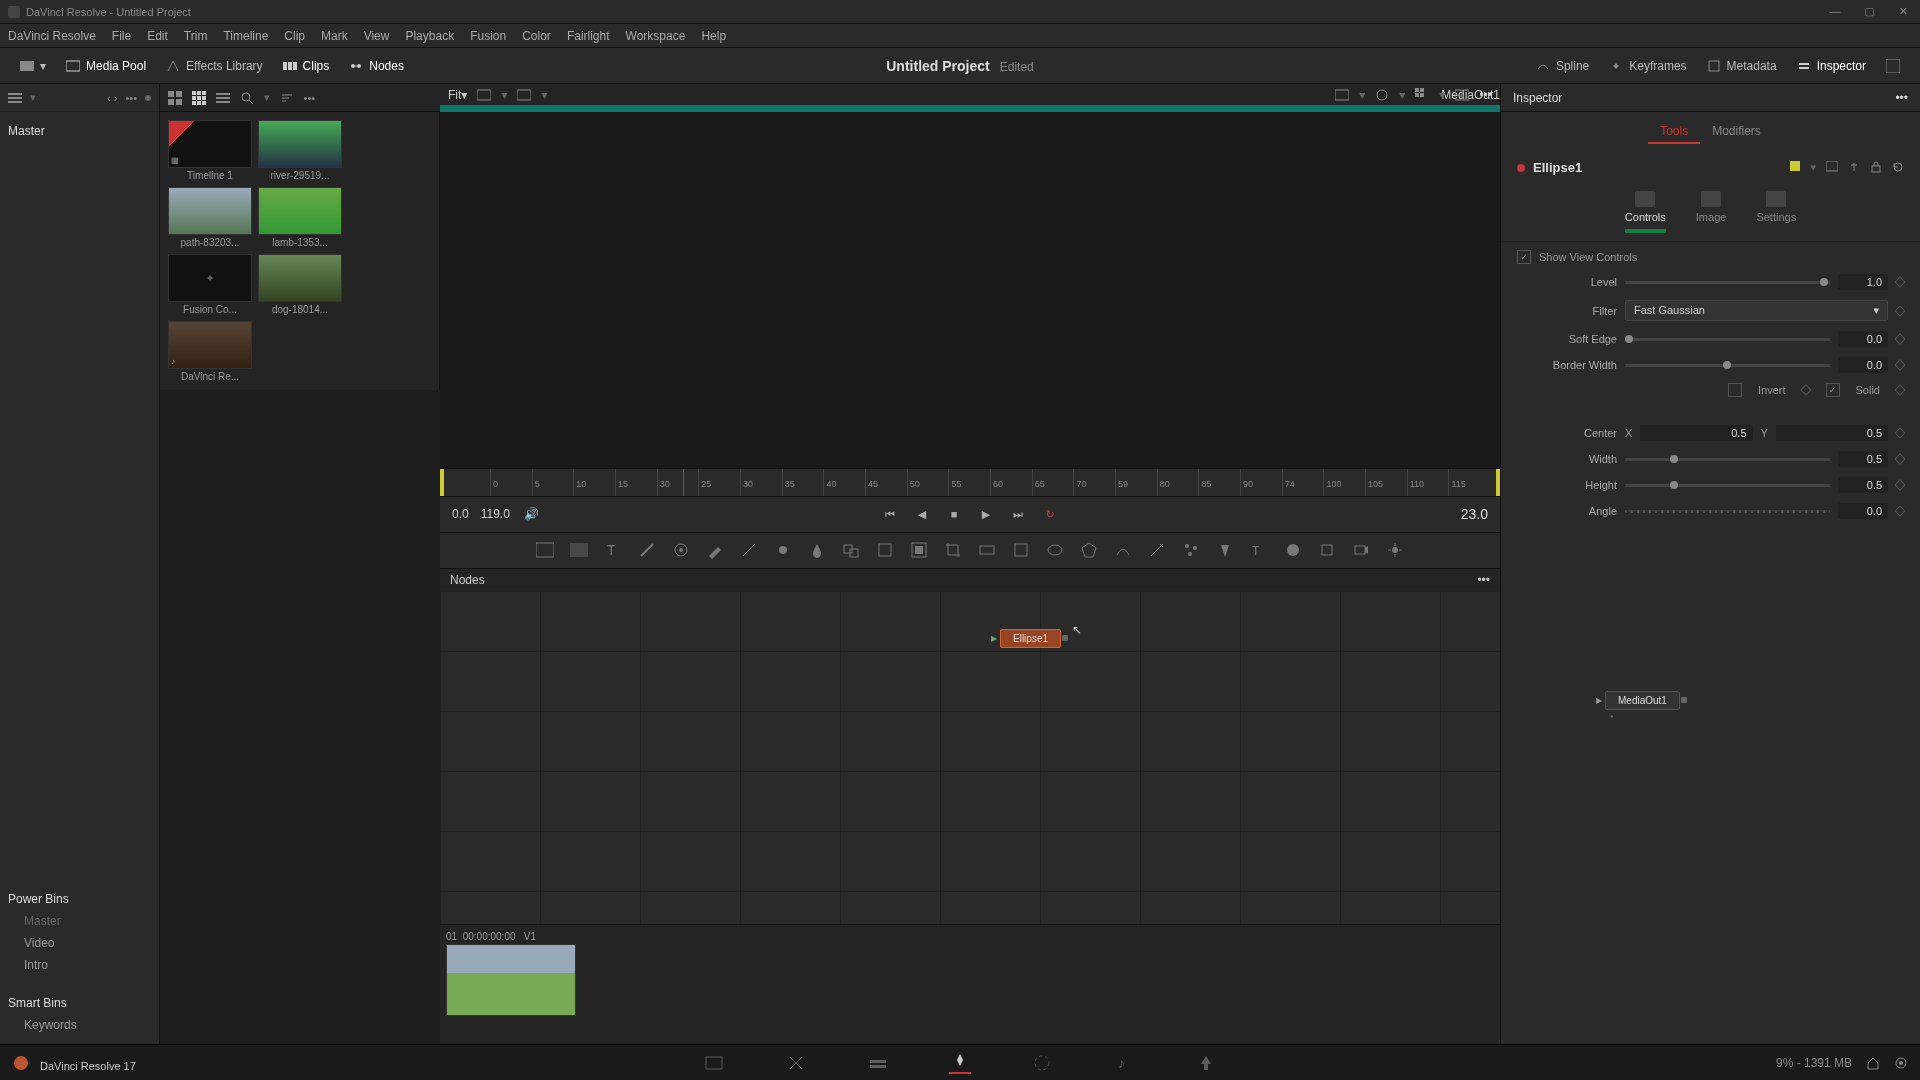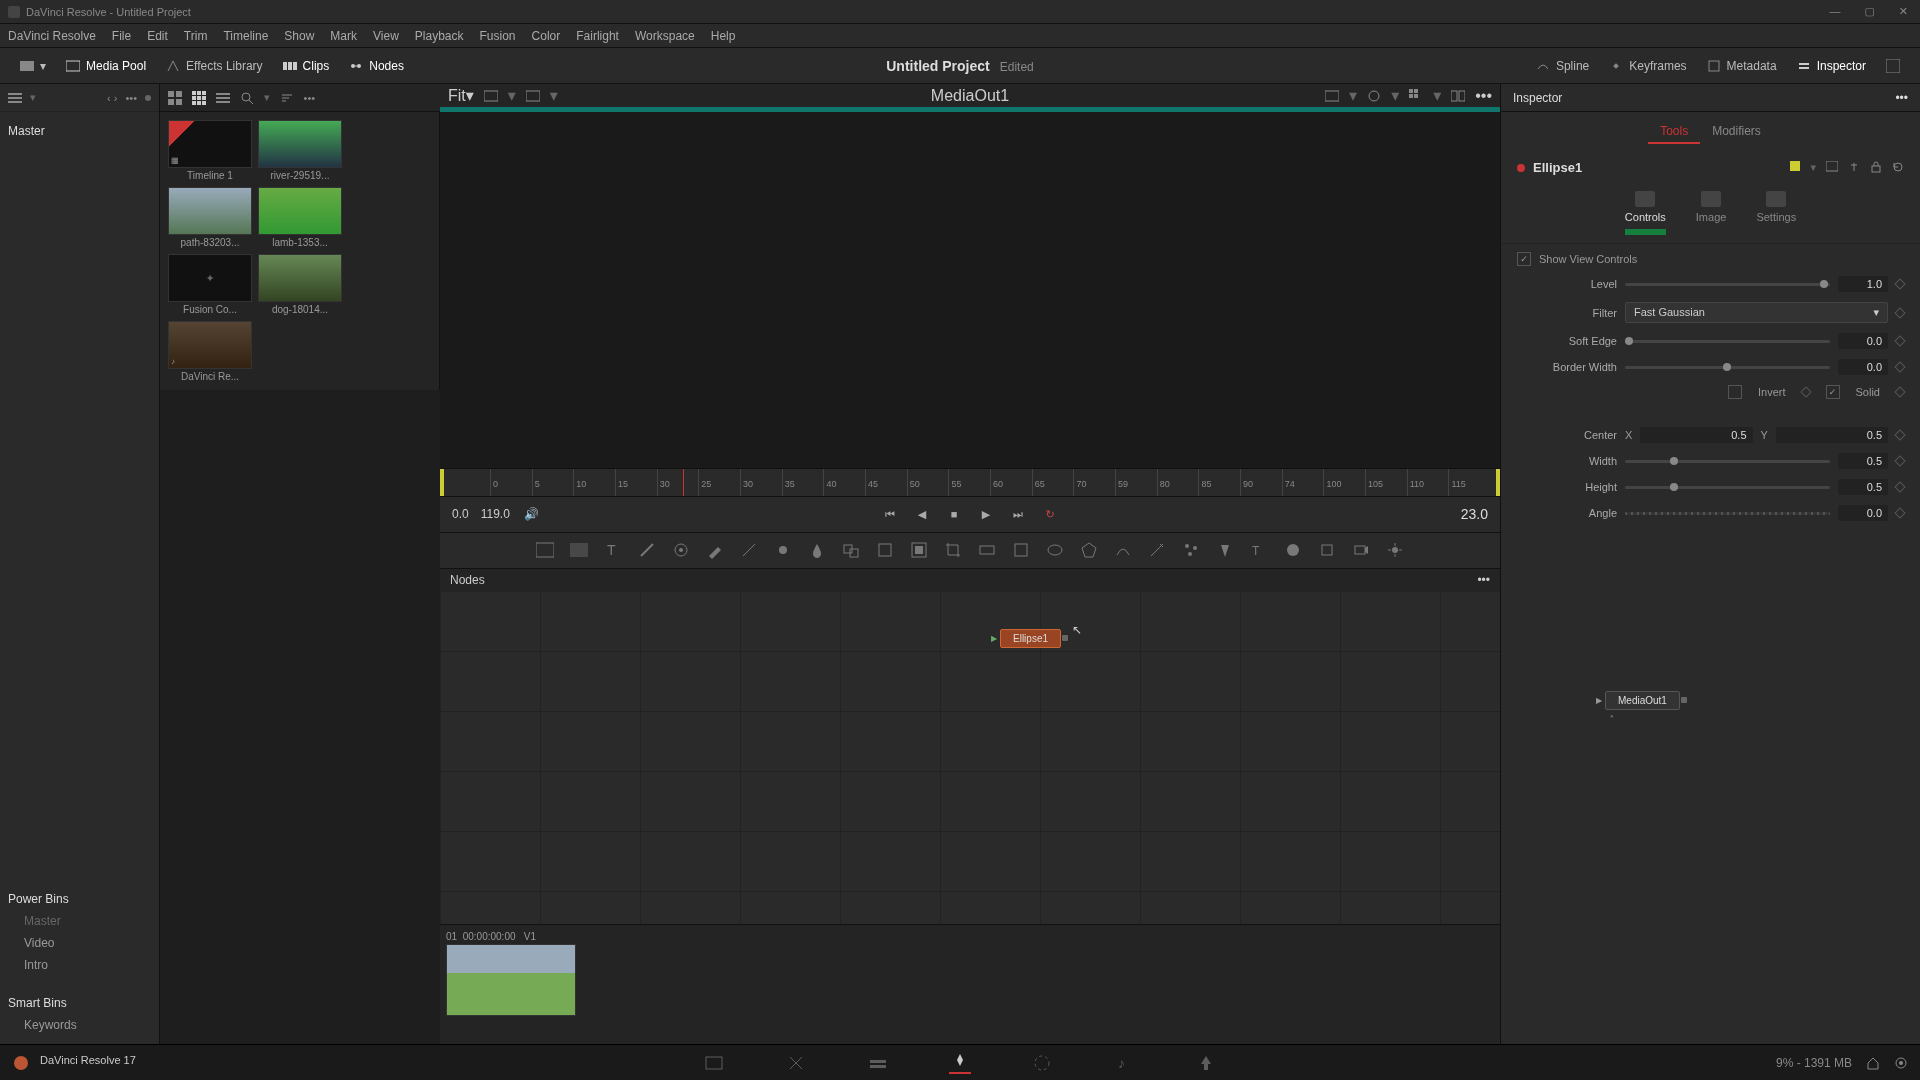--- a/index.html
+++ b/index.html
@@ -20,21 +20,21 @@
 .left-header{height:28px;display:flex;align-items:center;padding:0 8px;gap:8px;border-bottom:1px solid #222}
 .left-icon{width:14px;height:14px;cursor:pointer}
 .bin-section{padding:8px;color:#ccc;font-size:12px}
 .bin-title{padding:4px 0;color:#ddd}
 .bin-item{padding:4px 16px;color:#999;cursor:pointer}
 .media-pool{width:280px;background:#242424;border-right:1px solid #111;padding:8px;display:flex;flex-wrap:wrap;gap:6px;align-content:flex-start}
 .media-item{width:84px;display:flex;flex-direction:column;align-items:center;cursor:pointer}
 .media-thumb{width:84px;height:48px;background:#111;border:1px solid #333;position:relative;display:flex;align-items:center;justify-content:center}
 .media-label{font-size:10px;color:#999;margin-top:2px;white-space:nowrap;overflow:hidden;text-overflow:ellipsis;width:84px;text-align:center}
 .center-panel{flex:1;display:flex;flex-direction:column;background:#1e1e1e}
-.viewer-header{height:28px;display:flex;align-items:center;justify-content:center;color:#ccc;font-size:16px;position:relative;border-bottom:5px solid #0f766e;background:#242424}
+.viewer-header{height:28px;display:flex;align-items:center;justify-content:flex-end;color:#ccc;font-size:12px;position:relative;border-bottom:7px solid #0f766e;background:#242424}
 .viewer-left-controls{position:absolute;left:8px;display:flex;gap:10px;align-items:center}
 .viewer-right-controls{position:absolute;right:8px;display:flex;gap:10px;align-items:center}
 .viewer{flex:1;background:#1a1a1a;position:relative}
 .timeline-ruler{height:28px;background:#2a2a2a;display:flex;align-items:center;position:relative;border-top:1px solid #111}
 .ruler-marks{position:absolute;left:50px;right:10px;height:100%;display:flex}
 .ruler-tick{position:relative;flex:1;border-left:1px solid #444;font-size:9px;color:#888;padding-left:2px;padding-top:10px}
 .playhead{position:absolute;top:0;bottom:0;width:1px;background:#c33;left:19.3%}
 .transport{height:36px;background:#2a2a2a;display:flex;align-items:center;justify-content:center;gap:12px;position:relative;border-top:1px solid #111}
 .transport-left{position:absolute;left:12px;display:flex;gap:12px;align-items:center;color:#ccc;font-size:12px}
 .transport-right{position:absolute;right:12px;color:#ddd;font-size:14px}
@@ -57,35 +57,35 @@
 .inspector-header{height:28px;display:flex;align-items:center;padding:0 12px;color:#ddd;font-size:12px;border-bottom:1px solid #111}
 .inspector-tabs{display:flex;justify-content:center;padding:8px 16px;}
 .inspector-tab{color:#888;font-size:12px;cursor:pointer;padding:4px 12px}
 .inspector-tab.active{color:#c33;border-bottom:2px solid #c33}
 .node-name-row{display:flex;align-items:center;padding:8px 16px;gap:8px}
 .node-dot{width:8px;height:8px;border-radius:50%;background:#c33}
 .node-name{color:#ddd;font-size:13px;font-weight:bold}
 .node-actions{margin-left:auto;display:flex;gap:10px}
 .sub-tabs{display:flex;justify-content:center;padding:8px 0;gap:30px;border-bottom:1px solid #222}
 .sub-tab{display:flex;flex-direction:column;align-items:center;gap:4px;cursor:pointer;color:#888;font-size:11px}
-.sub-tab.active{color:#ddd;border-bottom:6px solid #15803d;padding-bottom:6px}
+.sub-tab.active{color:#ddd;border-bottom:4px solid #15803d;padding-bottom:6px}
 .sub-tab-icon{width:20px;height:16px;background:#444;border-radius:2px}
 .props{padding:8px 16px;display:flex;flex-direction:column;gap:10px}
 .prop-row{display:flex;align-items:center;gap:8px}
 .prop-label{width:100px;text-align:right;color:#aaa;font-size:11px}
 .prop-slider{flex:1;height:3px;background:#444;border-radius:2px;position:relative}
 .prop-slider-handle{position:absolute;width:8px;height:8px;background:#888;border-radius:50%;top:-3px}
 .prop-value{width:50px;text-align:right;color:#ddd;font-size:11px;background:#222;padding:2px 6px;border-radius:2px}
 .prop-select{flex:1;background:#333;border:1px solid #444;color:#ccc;padding:3px 8px;font-size:11px;border-radius:2px}
 .prop-check{width:14px;height:14px;border:1px solid #555;display:flex;align-items:center;justify-content:center;font-size:9px}
 .prop-keyframe{width:8px;height:8px;transform:rotate(45deg);border:1px solid #555}
 .bottom-bar{height:36px;background:#1a1a1a;display:flex;align-items:center;justify-content:center;gap:60px;border-top:1px solid #000;position:relative}
 .page-icon{width:22px;height:22px;cursor:pointer;opacity:0.6;display:flex;align-items:center;justify-content:center}
 .page-icon.active{opacity:1;border-bottom:2px solid #c33;padding-bottom:4px}
-.bottom-left{position:absolute;left:12px;display:flex;align-items:flex-start;gap:10px;color:#ccc}
+.bottom-left{position:absolute;left:12px;display:flex;align-items:flex-end;gap:10px;color:#ccc}
 .bottom-right{position:absolute;right:12px;display:flex;align-items:center;gap:14px;color:#888;font-size:12px}
 svg{display:block}
 </style>
 </head>
 <body>
 
 <div class="titlebar">
   <div class="titlebar-icon"></div>
   <span><span>DaVinci Resolve</span> - <span>Untitled Project</span></span>
   <div class="titlebar-controls">
@@ -94,21 +94,21 @@
     <span>✕</span>
   </div>
 </div>
 
 <div class="menubar">
   <span>DaVinci Resolve</span>
   <span>File</span>
   <span>Edit</span>
   <span>Trim</span>
   <span>Timeline</span>
-  <span>Show</span>
+  <span>Clip</span>
   <span>Mark</span>
   <span>View</span>
   <span>Playback</span>
   <span>Fusion</span>
   <span>Color</span>
   <span>Fairlight</span>
   <span>Workspace</span>
   <span>Help</span>
 </div>
 

